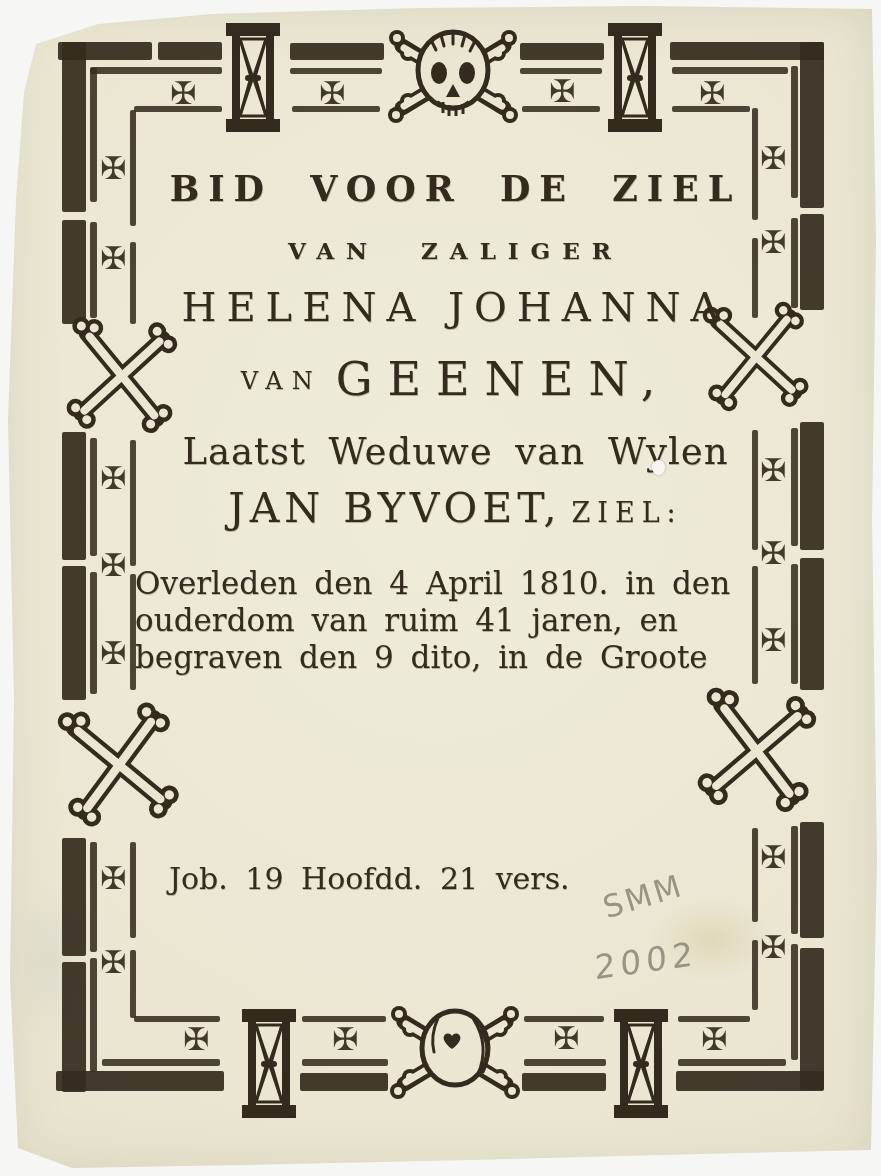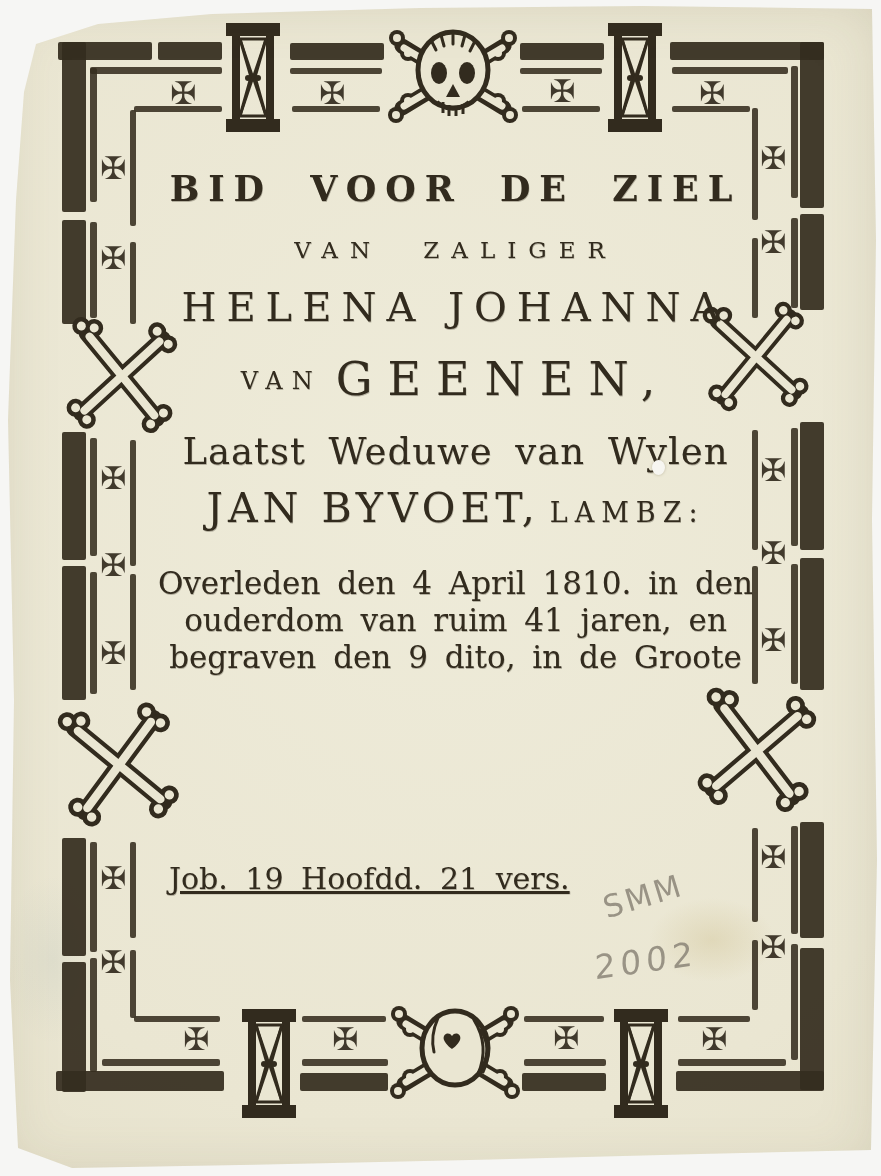--- a/index.html
+++ b/index.html
@@ -34,33 +34,33 @@
   .cross{
     position:absolute;transform:translate(-50%,-50%);
     font-family:"DejaVu Sans","Liberation Sans",sans-serif;
     color:var(--ink);font-size:31px;line-height:1;opacity:.92;
   }
   .orn{position:absolute;}
   .content{position:absolute;left:135px;right:105px;top:16px;height:100%;color:var(--ink);}
   .tline{position:absolute;left:0;right:0;text-align:center;white-space:nowrap;
          text-shadow:0.5px 0.5px 0 rgba(50,43,30,.30);}
   .t-title1{top:152px;font-size:35px;font-weight:bold;letter-spacing:9px;word-spacing:16px;}
-  .t-title2{top:221px;font-size:23px;font-weight:normal;letter-spacing:12px;word-spacing:22px;}
+  .t-title2{top:221px;font-size:23px;font-weight:bold;letter-spacing:12px;word-spacing:22px;}
   .t-name1{top:268px;font-size:40px;letter-spacing:10px;}
   .t-name2{top:336px;font-size:46px;letter-spacing:15px;}
   .t-name2 .van{font-size:24px;letter-spacing:9px;vertical-align:6px;margin-right:14px;}
   .t-widow{top:414px;font-size:37px;word-spacing:10px;letter-spacing:1px;}
   .t-husband{top:468px;font-size:41px;letter-spacing:5px;}
   .t-husband .patro{font-size:27px;letter-spacing:7px;margin-left:10px;}
-  .t-para{position:absolute;top:549px;left:0;right:0;text-align:center;font-size:31px;line-height:37px;word-spacing:7px;
+  .t-para{position:absolute;top:549px;left:0;right:0;font-size:31px;line-height:37px;word-spacing:7px;
           text-shadow:0.5px 0.5px 0 rgba(50,43,30,.30);}
   .t-verse{position:absolute;top:731px;left:0;right:0;text-align:center;font-style:italic;font-size:30px;line-height:38px;word-spacing:6px;
            text-shadow:0.5px 0.5px 0 rgba(50,43,30,.30);}
   .t-verse .vline:first-child::first-letter{font-size:1.3em;}
-  .t-jobref{top:845px;text-align:left;padding-left:34px;font-size:30px;word-spacing:8px;text-decoration:underline;}
+  .t-jobref{top:845px;text-align:left;padding-left:34px;font-size:30px;word-spacing:8px;}
   .t-rip{top:924px;font-size:31px;font-weight:bold;letter-spacing:6px;word-spacing:14px;}
   .pencil{
     position:absolute;color:var(--pencil);
     font-family:"DejaVu Sans","Liberation Sans",sans-serif;
     opacity:.85;
   }
   .pencil-1{left:602px;top:878px;font-size:31px;letter-spacing:3px;transform:rotate(-17deg);}
   .pencil-2{left:594px;top:941px;font-size:33px;letter-spacing:5px;transform:rotate(-8deg) skewX(-6deg);}
   .hole{position:absolute;left:652px;top:460px;width:13px;height:15px;background:#f7f6f1;border-radius:50%;
         box-shadow:0 0 3px rgba(120,110,80,.4);}
@@ -338,21 +338,21 @@
           </svg>
         </div>
     </div>
 
     <div class="content">
       <div class="tline t-title1">BID VOOR DE ZIEL</div>
       <div class="tline t-title2">VAN ZALIGER</div>
       <div class="tline t-name1">HELENA JOHANNA</div>
       <div class="tline t-name2"><span class="van">VAN</span><span>GEENEN,</span></div>
       <div class="tline t-widow">Laatst Weduwe van Wylen</div>
-      <div class="tline t-husband"><span>JAN BYVOET,</span><span class="patro">LAMBZ:</span></div>
+      <div class="tline t-husband"><span>JAN BYVOET,</span><span class="patro">ZIEL:</span></div>
       <div class="t-para">
         <div>Overleden den 4 April 1810. in den</div>
         <div>ouderdom van ruim 41 jaren, en</div>
         <div>begraven den 9 dito, in de Groote</div>
       </div>
       <div class="tline t-jobref">Job. 19 Hoofdd. 21 vers.</div>
     </div>
 
     <div class="pencil pencil-1">SMM</div>
     <div class="pencil pencil-2">2002</div>

